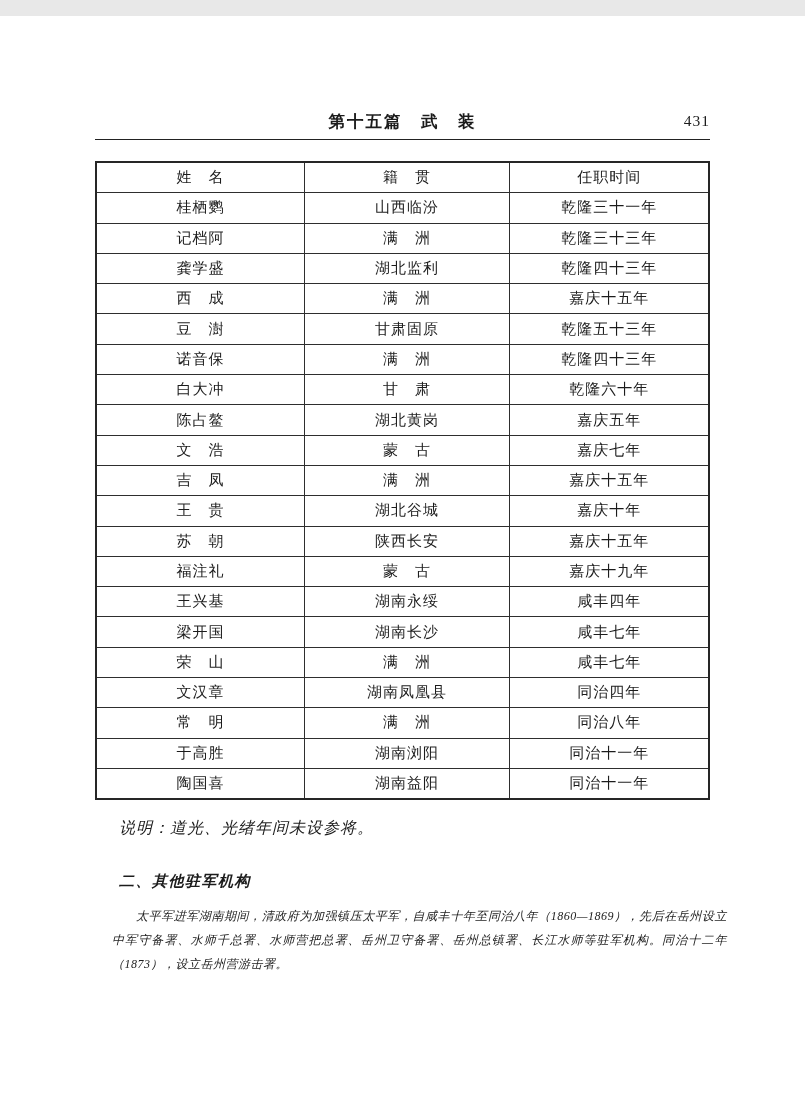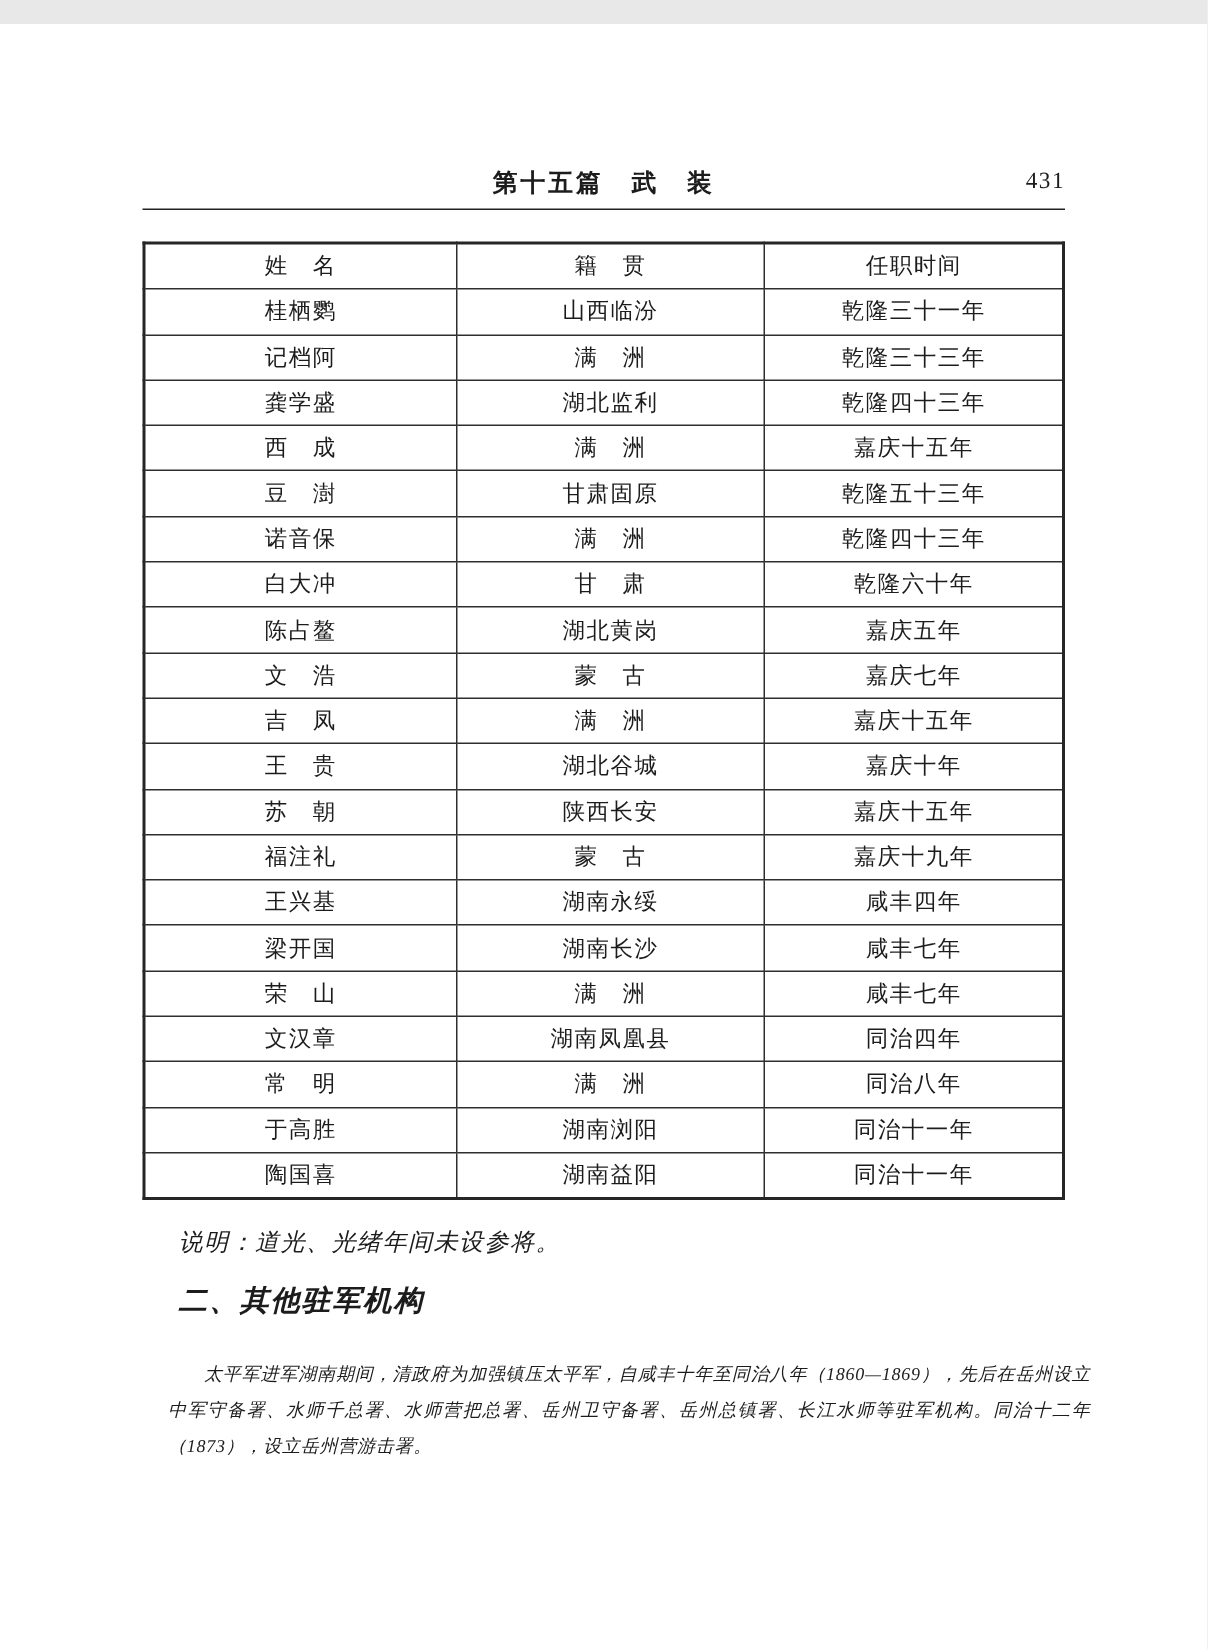--- a/index.html
+++ b/index.html
@@ -53,22 +53,22 @@
   }
   .table-note {
     position: absolute;
     top: 802px; left: 119px;
     font-size: 16px;
     font-style: italic;
     letter-spacing: 1px;
   }
   .section-heading {
     position: absolute;
-    top: 838px; left: 119px;
-    font-size: 19px;
+    top: 856px; left: 119px;
+    font-size: 15px;
     font-weight: bold;
     font-style: italic;
     letter-spacing: 1.5px;
   }
   .body-paragraph {
     position: absolute;
     top: 888px; left: 112px; width: 615px;
     font-size: 12px;
     line-height: 24px;
     text-align: justify;

